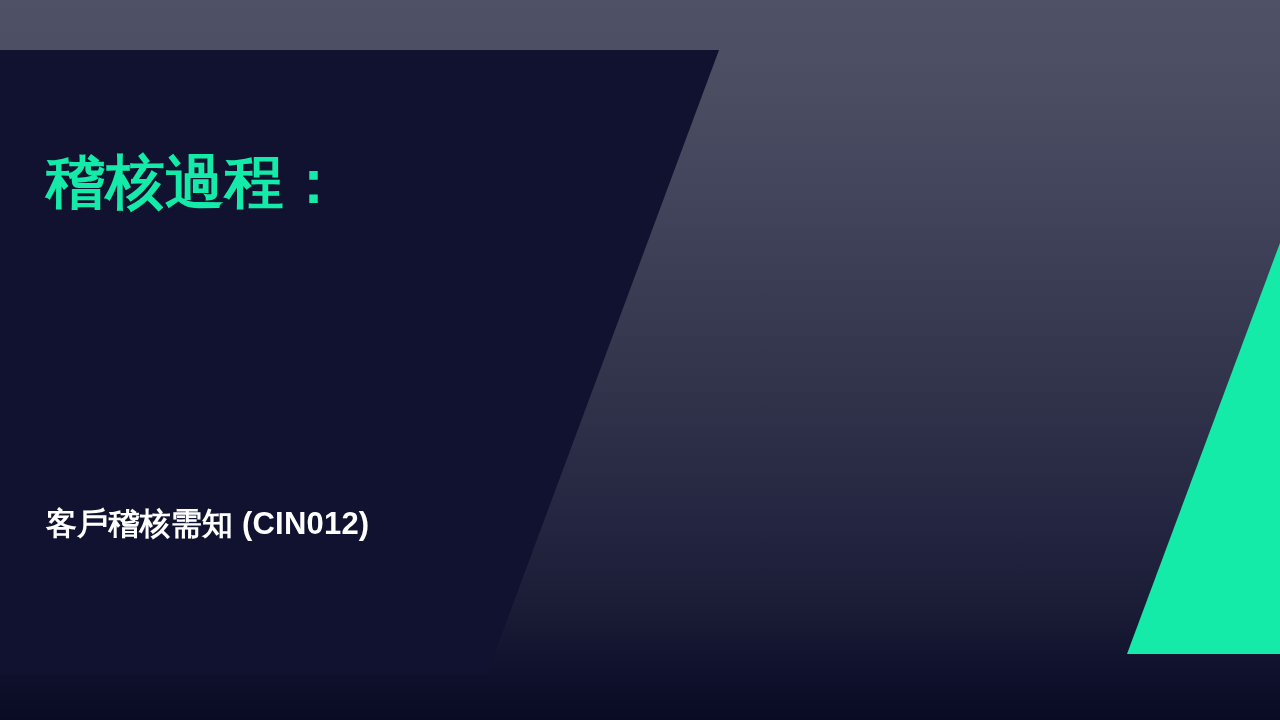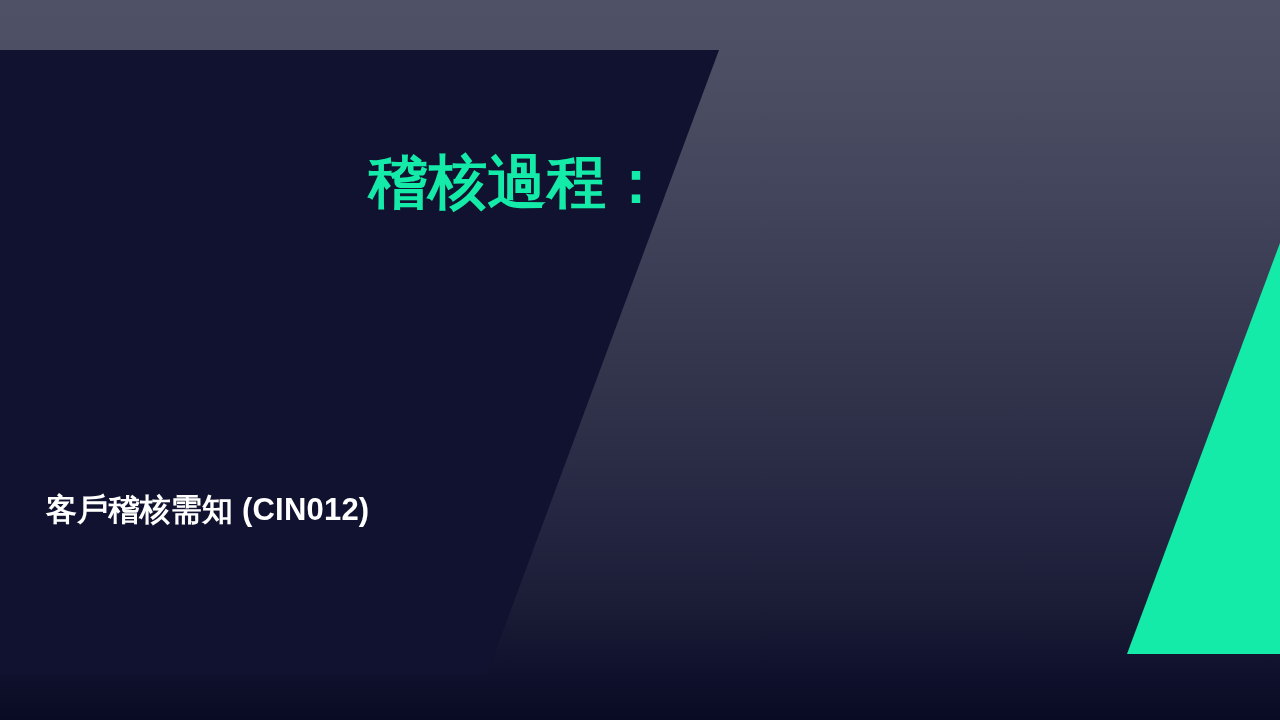--- a/index.html
+++ b/index.html
@@ -41,21 +41,20 @@
     width: 1280px;
     height: 720px;
   }
 
   
   .content {
     position: absolute;
     left: 0; top: 0;
     width: 1280px;
     height: 720px;
-    text-align: right;
   }
 
   .title-block {
     position: absolute;
     left: 46px;
     top: 143px;
     width: 620px;
   }
   .title-line {
     display: block;
@@ -63,21 +62,21 @@
     font-size: 59px;
     font-weight: bold;
     line-height: 79px;
     letter-spacing: 0.5px;
     white-space: nowrap;
   }
 
   .subtitle {
     position: absolute;
     left: 46px;
-    top: 489px;
+    top: 503px;
     color: #ffffff;
     font-size: 31px;
     font-weight: bold;
     line-height: 42px;
     letter-spacing: 0.2px;
     white-space: nowrap;
   }
 </style>
 </head>
 <body>

